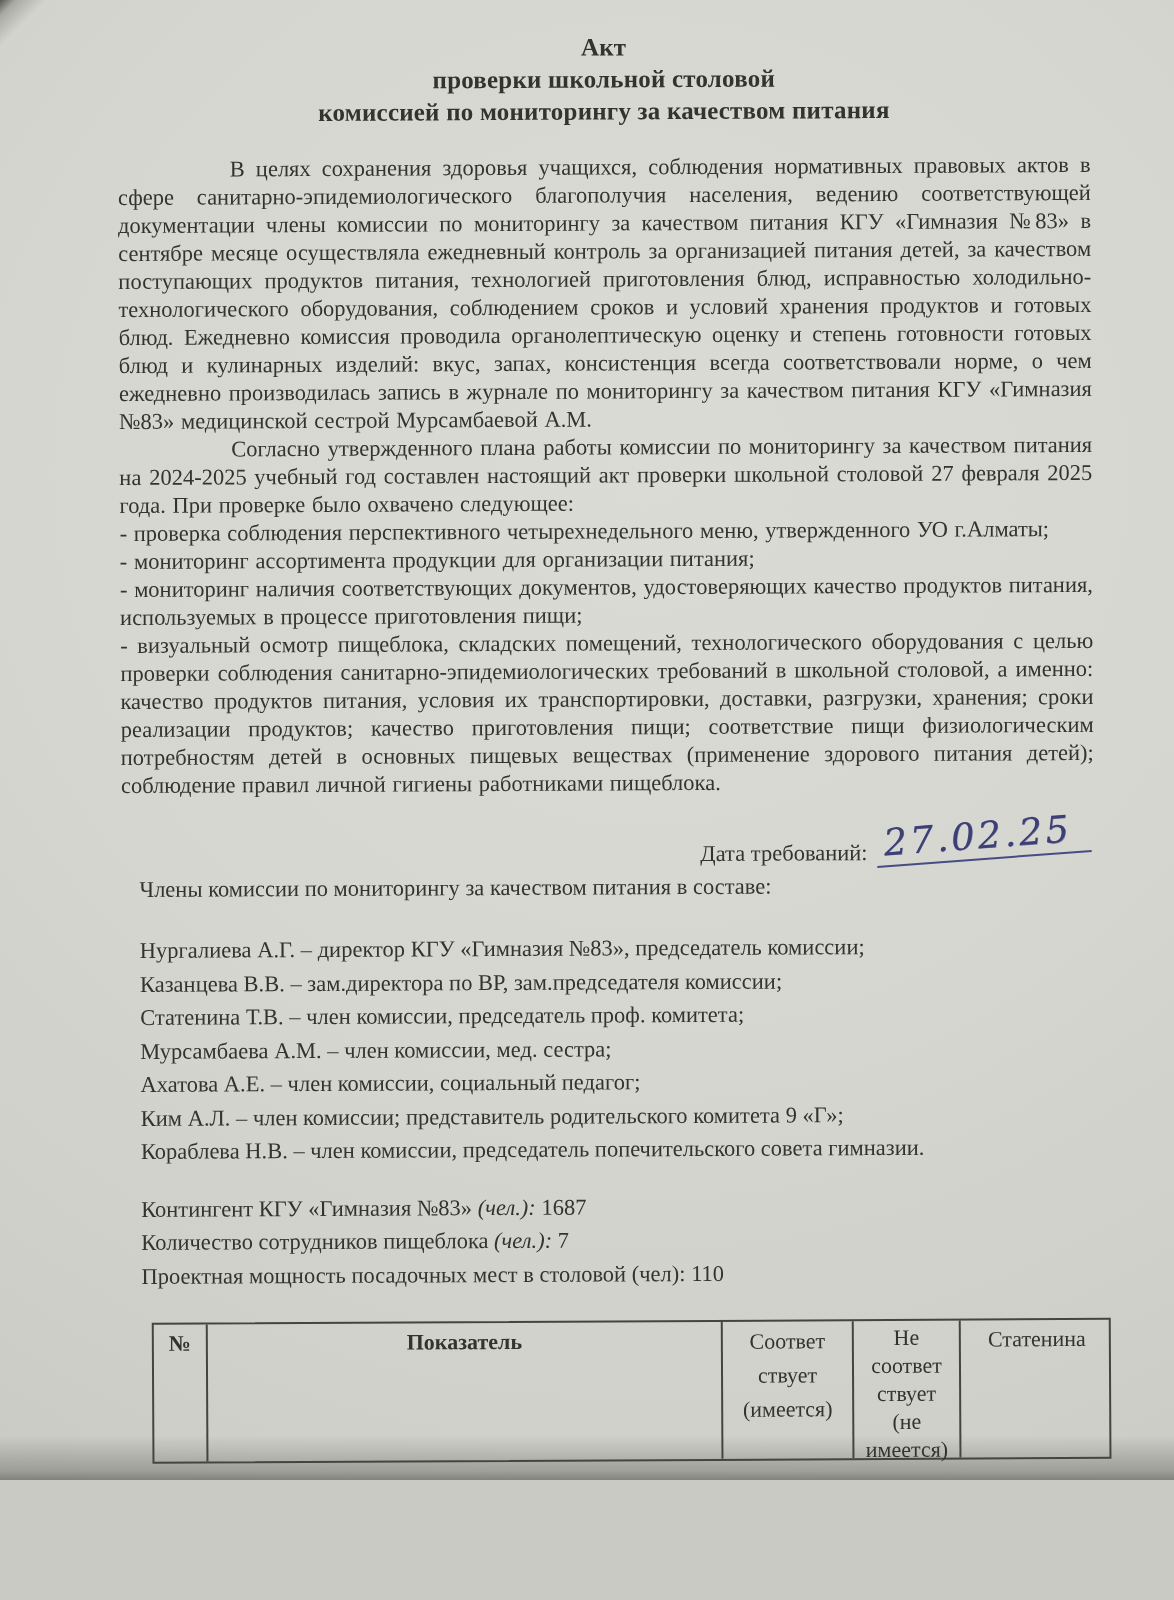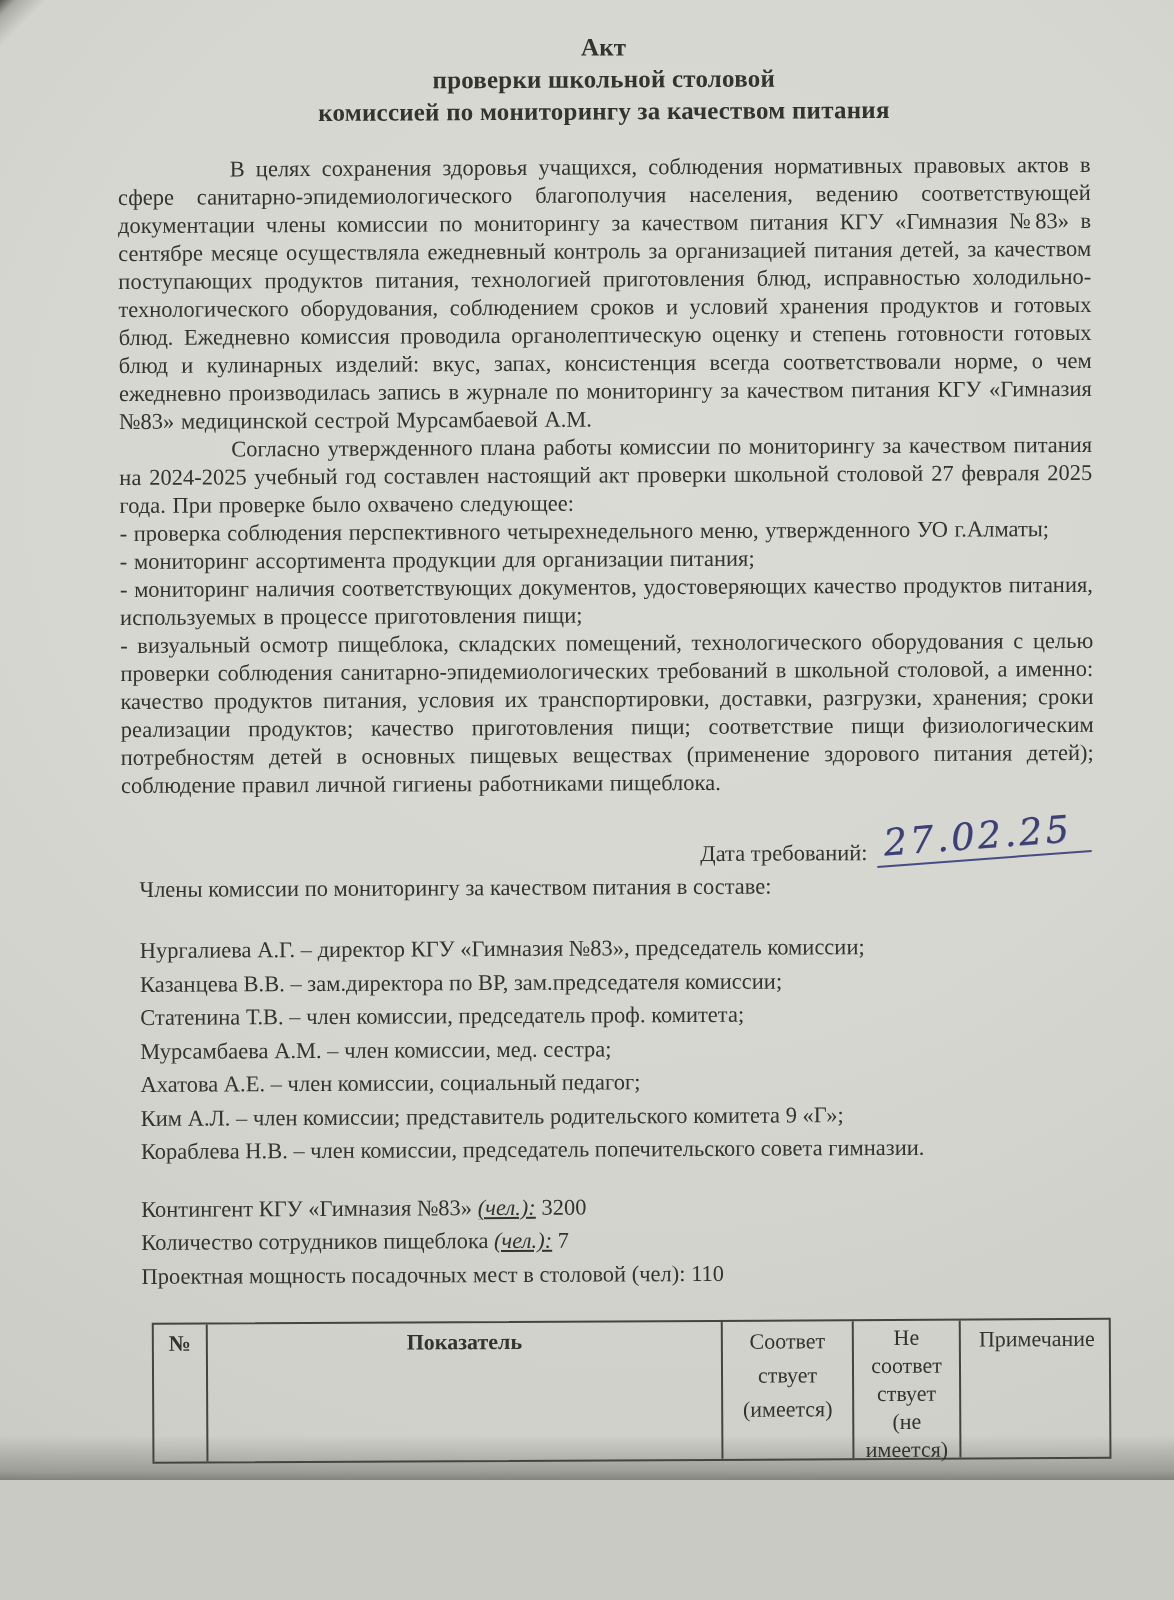--- a/index.html
+++ b/index.html
@@ -83,21 +83,21 @@
     margin-left: 18px;
     font-size: 22.5px;
     line-height: 33.5px;
   }
   .stats {
     margin-top: 24px;
     margin-left: 18px;
     font-size: 22.5px;
     line-height: 33.5px;
   }
-  .stat-unit.italic { font-style: italic; text-decoration: underline; }
+  .stat-unit.italic { font-style: italic; }
   .doc-table {
     margin-top: 30px;
     margin-left: 28px;
     width: 959px;
     height: 141px;
     display: flex;
     border: 2px solid #45453f;
     box-sizing: border-box;
     background: rgba(255,255,255,0.03);
   }
@@ -157,21 +157,21 @@
       <div>Мурсамбаева А.М. – член комиссии, мед. сестра;</div>
       <div>Ахатова А.Е. – член комиссии, социальный педагог;</div>
       <div>Ким А.Л. – член комиссии; представитель родительского комитета 9 «Г»;</div>
       <div>Кораблева Н.В. – член комиссии, председатель попечительского совета гимназии.</div>
     </div>
 
     <div class="stats">
       <div>
         <span>Контингент КГУ «Гимназия №83»</span>
         <span class="stat-unit italic">(чел.):</span>
-        <span>3200</span>
+        <span>1687</span>
       </div>
       <div>
         <span>Количество сотрудников пищеблока</span>
         <span class="stat-unit italic">(чел.):</span>
         <span>7</span>
       </div>
       <div>
         <span>Проектная мощность посадочных мест в столовой</span>
         <span class="stat-unit">(чел):</span>
         <span>110</span>
@@ -182,17 +182,17 @@
       <div class="doc-cell bold c-num">№</div>
       <div class="doc-cell bold c-ind">Показатель</div>
       <div class="doc-cell c-yes">Соответ
 ствует
 (имеется)</div>
       <div class="doc-cell c-no">Не
 соответ
 ствует
 (не
 имеется)</div>
-      <div class="doc-cell c-note">Примечание</div>
+      <div class="doc-cell c-note">Статенина</div>
     </div>
 
   </div>
 </div>
 
 </body></html>

